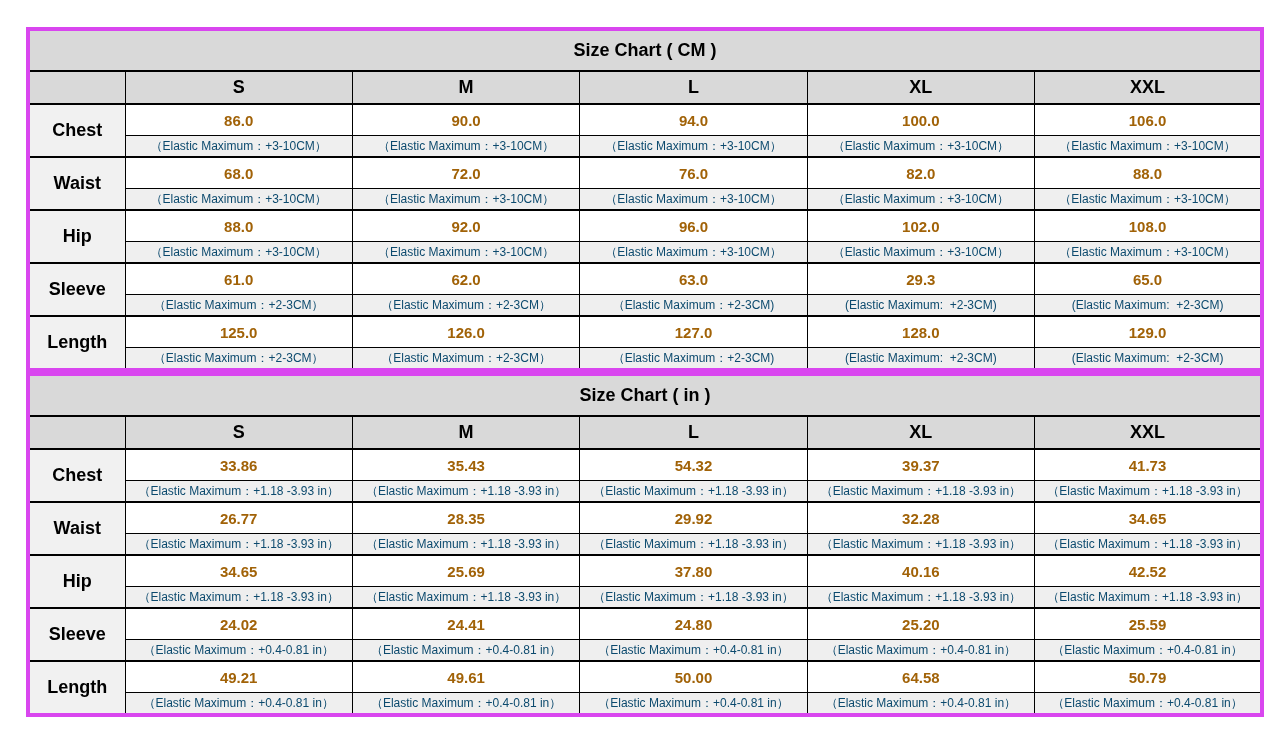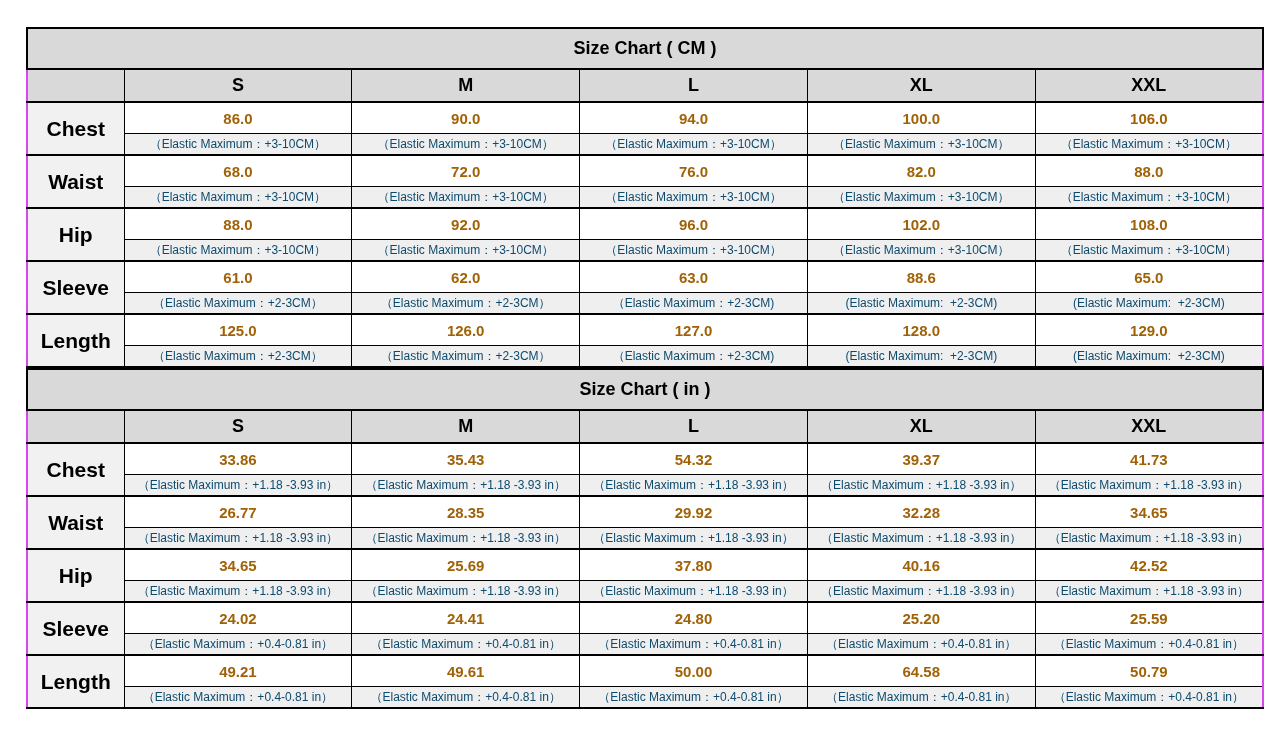--- a/index.html
+++ b/index.html
@@ -14,21 +14,21 @@
   #charts {
     position: absolute;
     left: 26px;
     top: 27px;
     width: 1238px;
   }
   table.size-chart {
     border-collapse: collapse;
     table-layout: fixed;
     width: 1238px;
-    border: 2px solid #d946ef;
+    border: 4px solid #d946ef;
   }
   table.size-chart + table.size-chart {
   }
   td, th {
     padding: 0;
     overflow: hidden;
   }
   .title-cell {
     background: #d9d9d9;
     border: 2px solid #000;
@@ -55,21 +55,21 @@
   }
   .row-label {
     background: #f1f1f1;
     border: 1px solid #000;
     border-top: 2px solid #000;
     border-bottom: 2px solid #000;
     border-right: 1px solid #000;
     text-align: center;
     vertical-align: middle;
     font-weight: bold;
-    font-size: 21px;
+    font-size: 18px;
     color: #000;
   }
   .val-cell {
     background: #ffffff;
     border: 1px solid #000;
     border-top: 2px solid #000;
     height: 30px;
     text-align: center;
     vertical-align: middle;
     font-weight: bold;
@@ -157,21 +157,21 @@
           <td class="note-cell">（Elastic Maximum：+3-10CM）</td>
           <td class="note-cell">（Elastic Maximum：+3-10CM）</td>
           <td class="note-cell">（Elastic Maximum：+3-10CM）</td>
           <td class="note-cell">（Elastic Maximum：+3-10CM）</td>
         </tr>
         <tr>
           <th class="row-label" rowspan="2" scope="row">Sleeve</th>
           <td class="val-cell">61.0</td>
           <td class="val-cell">62.0</td>
           <td class="val-cell">63.0</td>
-          <td class="val-cell">88.6</td>
+          <td class="val-cell">29.3</td>
           <td class="val-cell">65.0</td>
         </tr>
         <tr>
           <td class="note-cell">（Elastic Maximum：+2-3CM）</td>
           <td class="note-cell">（Elastic Maximum：+2-3CM）</td>
           <td class="note-cell">（Elastic Maximum：+2-3CM)</td>
           <td class="note-cell">(Elastic Maximum:  +2-3CM)</td>
           <td class="note-cell">(Elastic Maximum:  +2-3CM)</td>
         </tr>
         <tr>

